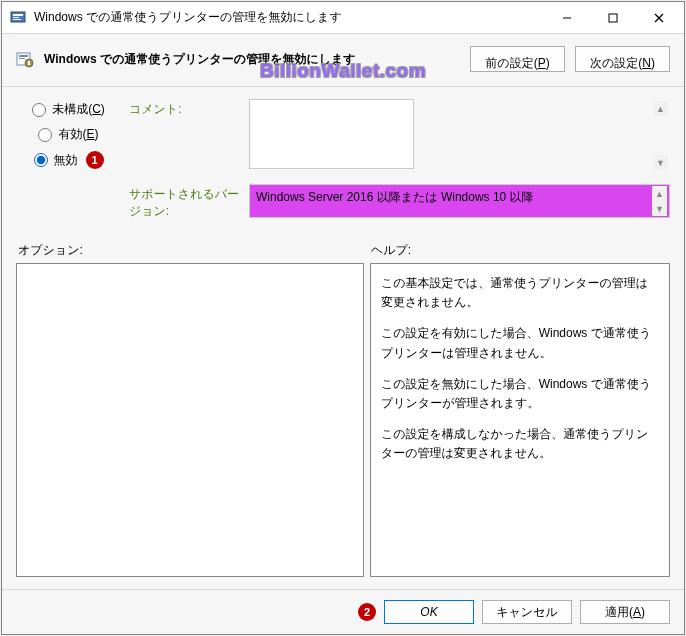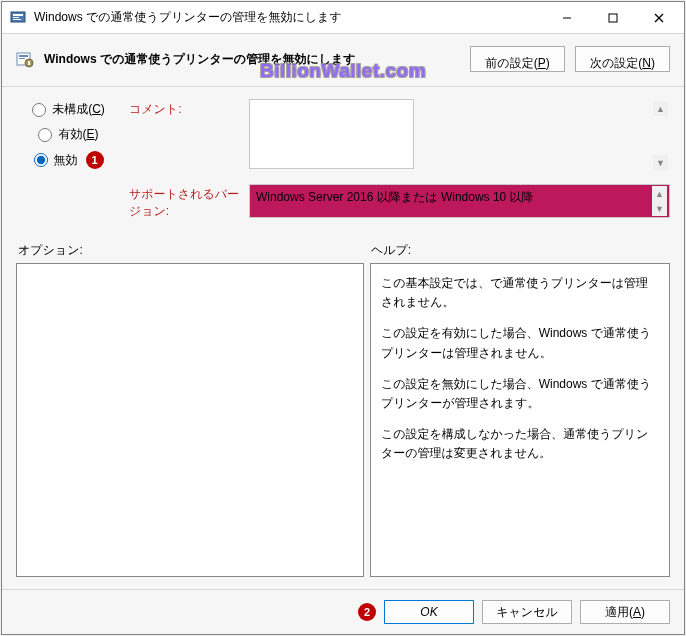--- a/index.html
+++ b/index.html
@@ -16,24 +16,24 @@
 .header .htitle { flex:1; font-size:12px; color:#000;}
 .navbtn { min-width: 95px; height:26px; border:1px solid #adadad; background:#fdfdfd; cursor:pointer; font-size:12px; padding:8px 10px;}
 .content { padding: 12px 14px; display:flex; flex-direction:column; flex:1; min-height:0; }
 .row { display:flex; gap:8px; margin-bottom:8px; align-items:flex-start;}
 .radios { width: 105px; display:flex; flex-direction:column; gap:8px; padding-top:2px;}
 .radio-line { display:flex; align-items:center; gap:6px; cursor:pointer; position:relative;justify-content:center;}
 .radio-line input { accent-color:#0067c0; margin:0; width:14px;height:14px;}
 .badge { width:18px;height:18px;border-radius:50%;background:#c00000;color:#fff;display:flex;align-items:center;justify-content:center;font-size:11px;font-weight:bold;margin-left:2px;}
 .mid { flex:1; display:flex; flex-direction:column; gap:12px;}
 .midrow { display:flex; gap:10px; align-items:flex-start;}
-.lbl { width:110px; color:#b91c1c; padding-top:2px;}
+.lbl { width:110px; color:#4d7c0f; padding-top:2px;}
 .rolabel { color:#3a76b1; font-weight:bold;}
 .commentbox { flex:1; height:70px; border:1px solid #c9c9c9; background:#fff; resize:none; padding:4px; font-size:12px; position:relative;}
-.verbox { flex:1; min-height:34px; border:1px solid #c9c9c9; background:#be185d; padding:4px 6px; font-size:12px; color:#000; position:relative;}
+.verbox { flex:1; min-height:34px; border:1px solid #c9c9c9; background:#d946ef; padding:4px 6px; font-size:12px; color:#000; position:relative;}
 .scrollhint { position:absolute; right:2px; width:15px; display:flex; flex-direction:column; justify-content:space-between; }
 .scrollhint.ch { top:2px; bottom:2px; }
 .sbt { width:15px;height:15px;display:flex;align-items:center;justify-content:center;color:#888;background:#f0f0f0;font-size:9px;}
 .subhead { display:flex; margin-top:14px; margin-bottom:4px;}
 .subhead .c1 { width:355px; padding-left:2px;}
 .subhead .c2 {}
 .panels { display:flex; gap:6px; flex:1; min-height:0;}
 .panel { border:1px solid #888; background:#fff; overflow:auto;}
 .panel.opt { width: 348px;}
 .panel.help { flex:1; padding:10px 10px; font-size:12px; line-height:1.6;}
@@ -136,21 +136,21 @@
     </div>
 
     <div class="subhead">
       <div class="c1">オプション:</div>
       <div class="c2">ヘルプ:</div>
     </div>
 
     <div class="panels">
       <div class="panel opt"></div>
       <div class="panel help">
-        <p>この基本設定では、で通常使うプリンターは管理されません。</p>
+        <p>この基本設定では、通常使うプリンターの管理は変更されません。</p>
         <p>この設定を有効にした場合、Windows で通常使うプリンターは管理されません。</p>
         <p>この設定を無効にした場合、Windows で通常使うプリンターが管理されます。</p>
         <p>この設定を構成しなかった場合、通常使うプリンターの管理は変更されません。</p>
       </div>
     </div>
   </div>
 
   <div class="footer">
     <span class="badge">2</span>
     <button class="btn primary">OK</button>

